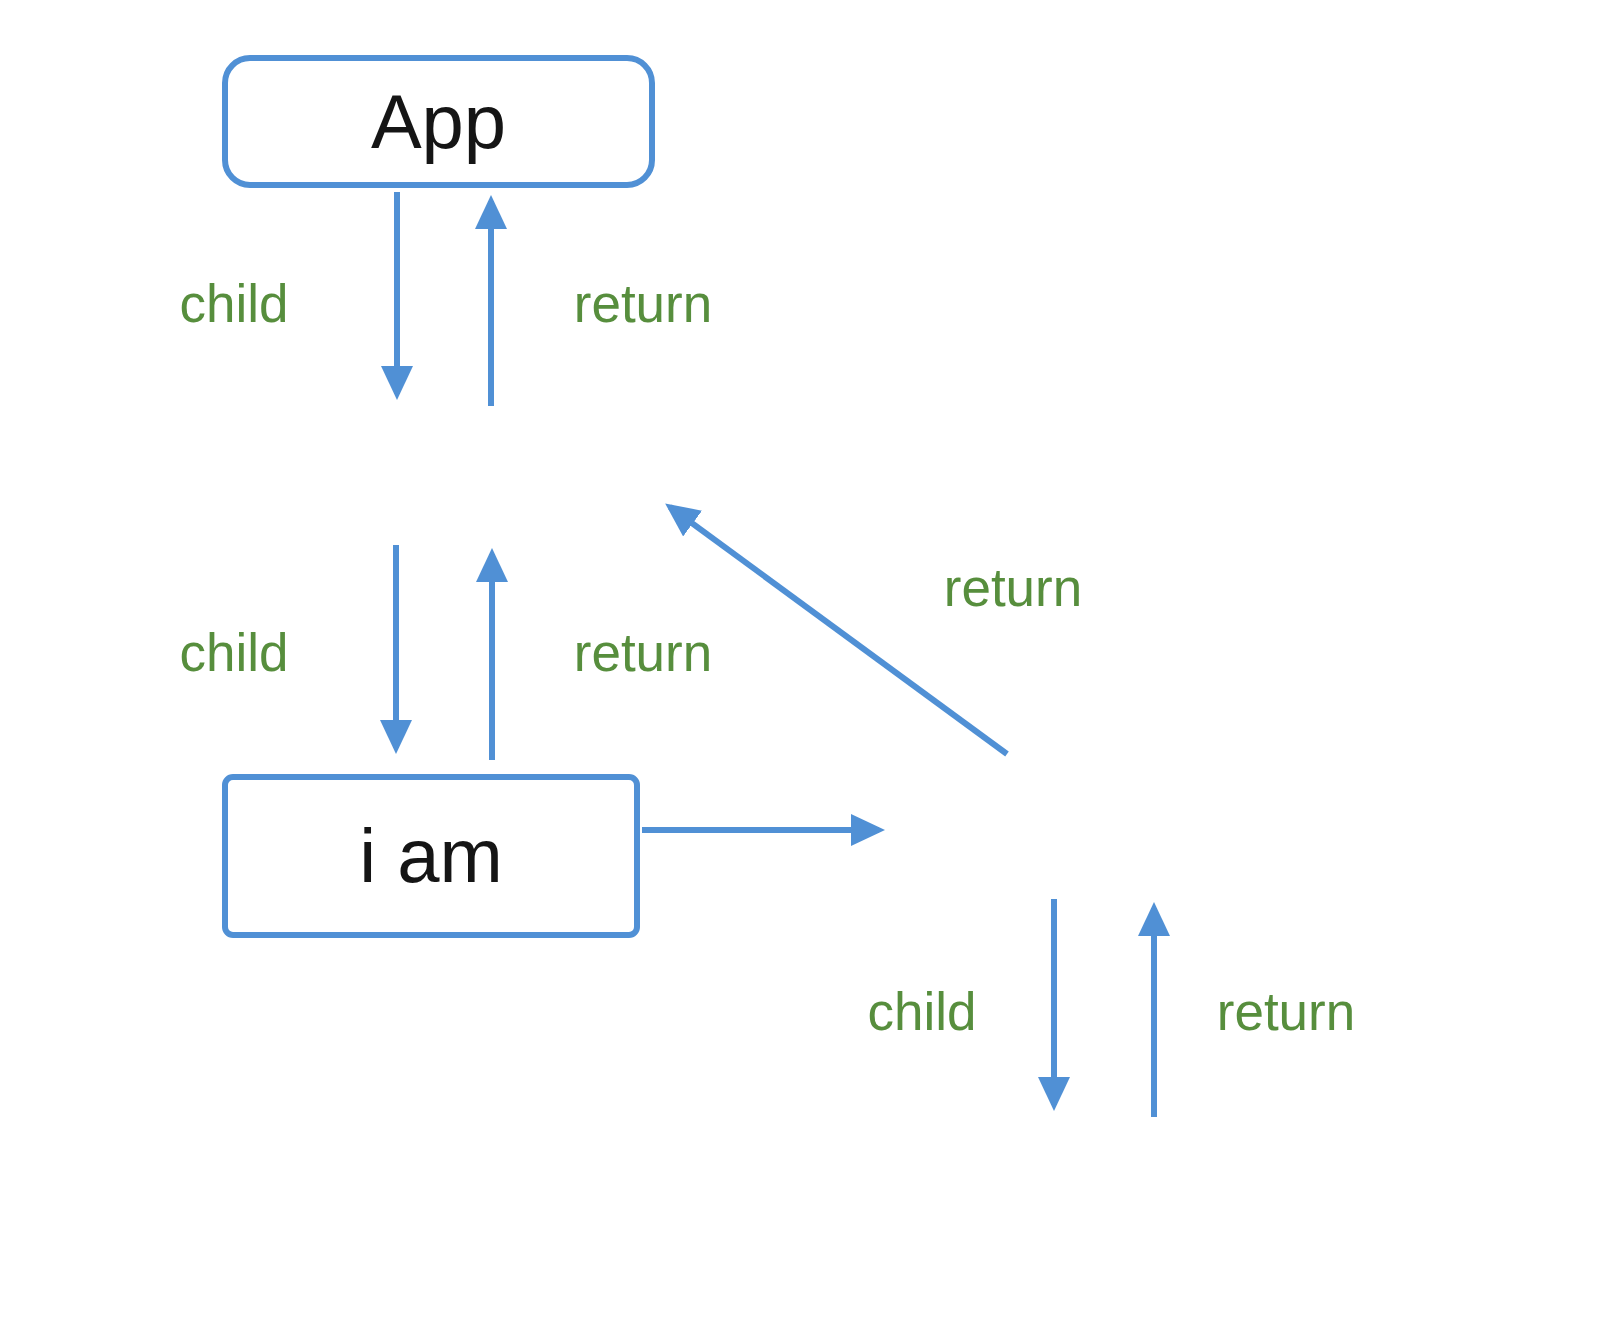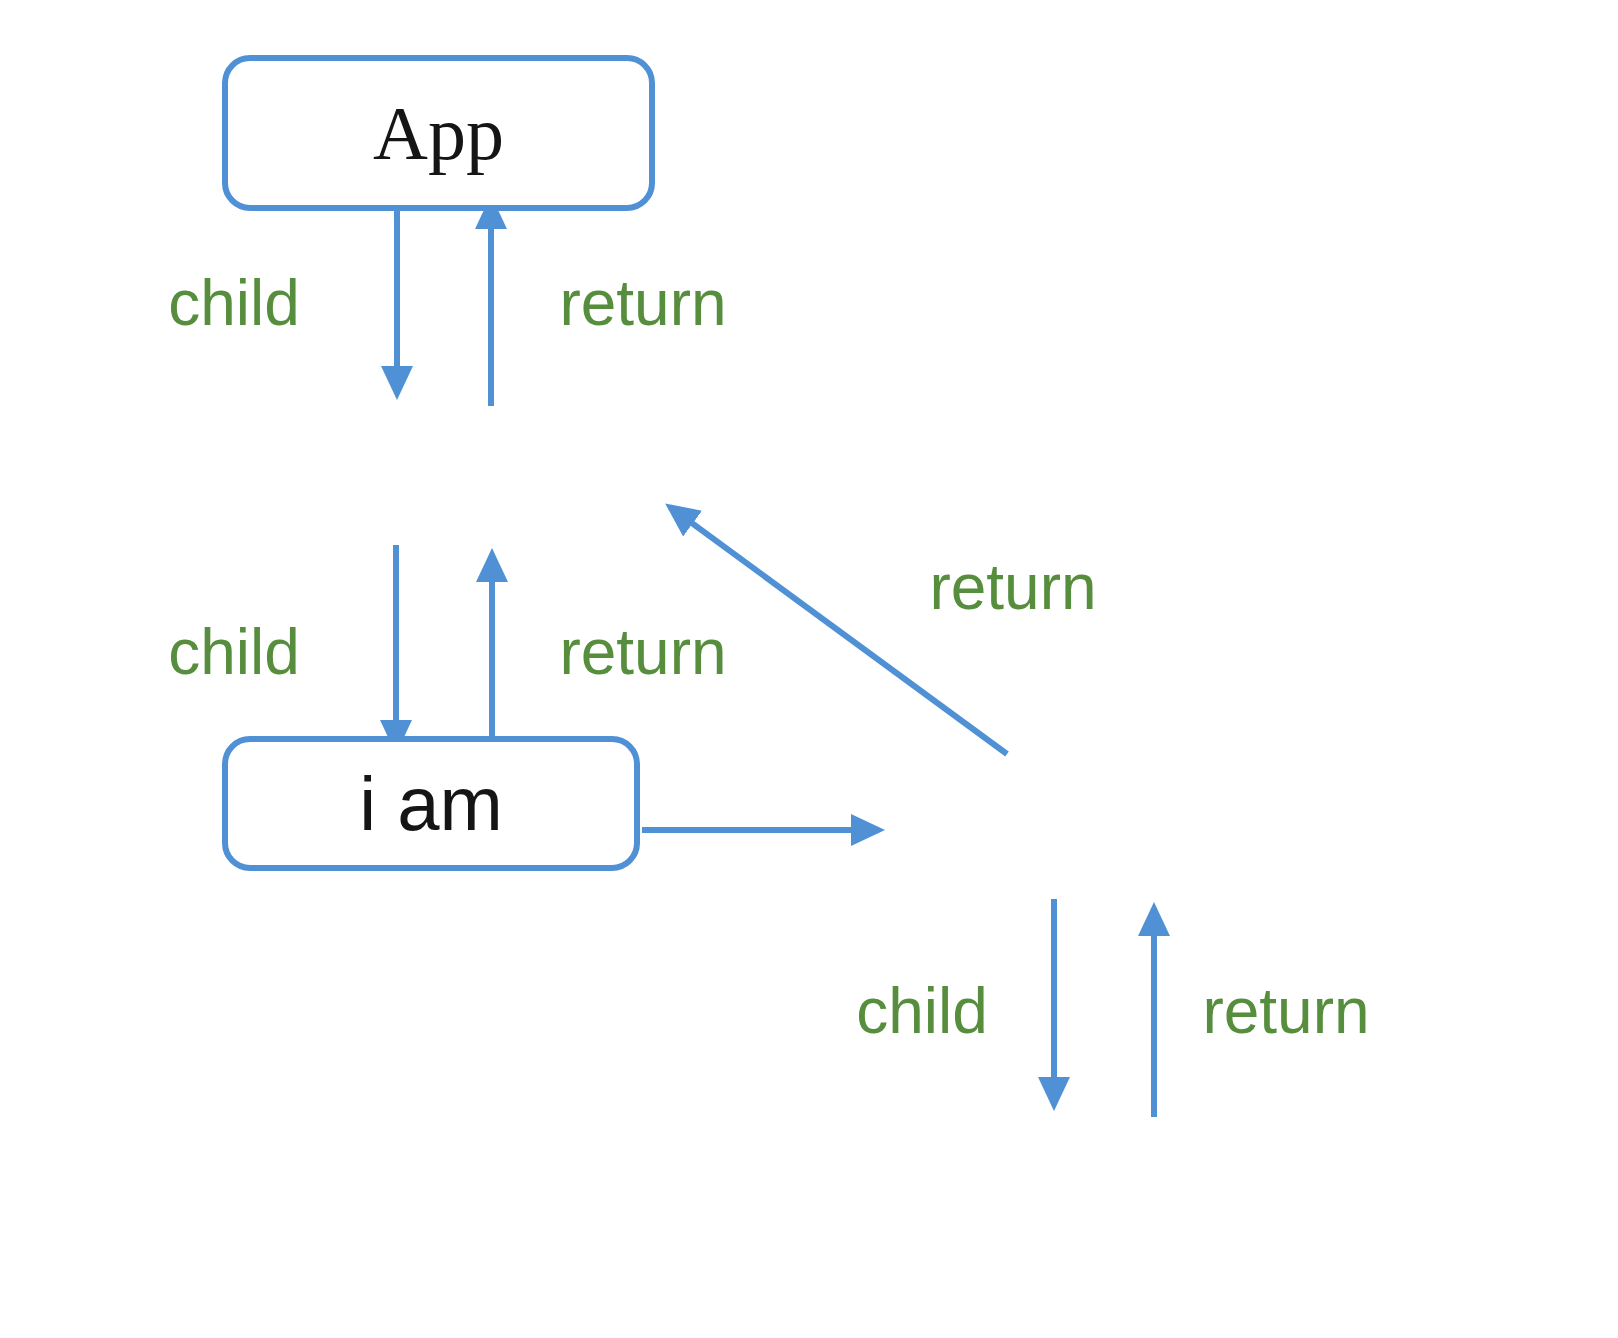--- a/index.html
+++ b/index.html
@@ -37,30 +37,30 @@
     border-radius: 28px;
     background: #ffffff;
     color: var(--node-text);
     font-size: 76px;
     line-height: 1;
     display: flex;
     align-items: center;
     justify-content: center;
     white-space: nowrap;
   }
-  .node-app    { left: 222px; top:   55px; width: 433px; height: 156px; font-family: Liberation Serif, serif; }
+  .node-app    { left: 222px; top:   55px; width: 433px; height: 133px; }
   .node-div    { left: 226px; top:  408px; width: 427px; height: 135px; }
-  .node-i-am   { left: 222px; top:  736px; width: 418px; height: 135px; }
+  .node-i-am   { left: 222px; top:  774px; width: 418px; height: 164px; border-radius: 11px; }
   .node-span   { left: 893px; top:  762px; width: 439px; height: 135px; }
   .node-kasong { left: 879px; top: 1119px; width: 439px; height: 135px; }
   .edge-label {
     position: absolute;
     transform: translate(-50%, -50%);
     color: var(--edge-label);
-    font-size: 64px;
+    font-size: 53px;
     line-height: 1;
     white-space: nowrap;
   }
   .label-e0 { left: 234px;  top: 303px; }
   .label-e1 { left: 643px;  top: 303px; }
   .label-e2 { left: 234px;  top: 652px; }
   .label-e3 { left: 643px;  top: 652px; }
   .label-e4 { left: 770px;  top: 938px; }
   .label-e5 { left: 1013px; top: 587px; }
   .label-e6 { left: 922px;  top: 1011px; }

